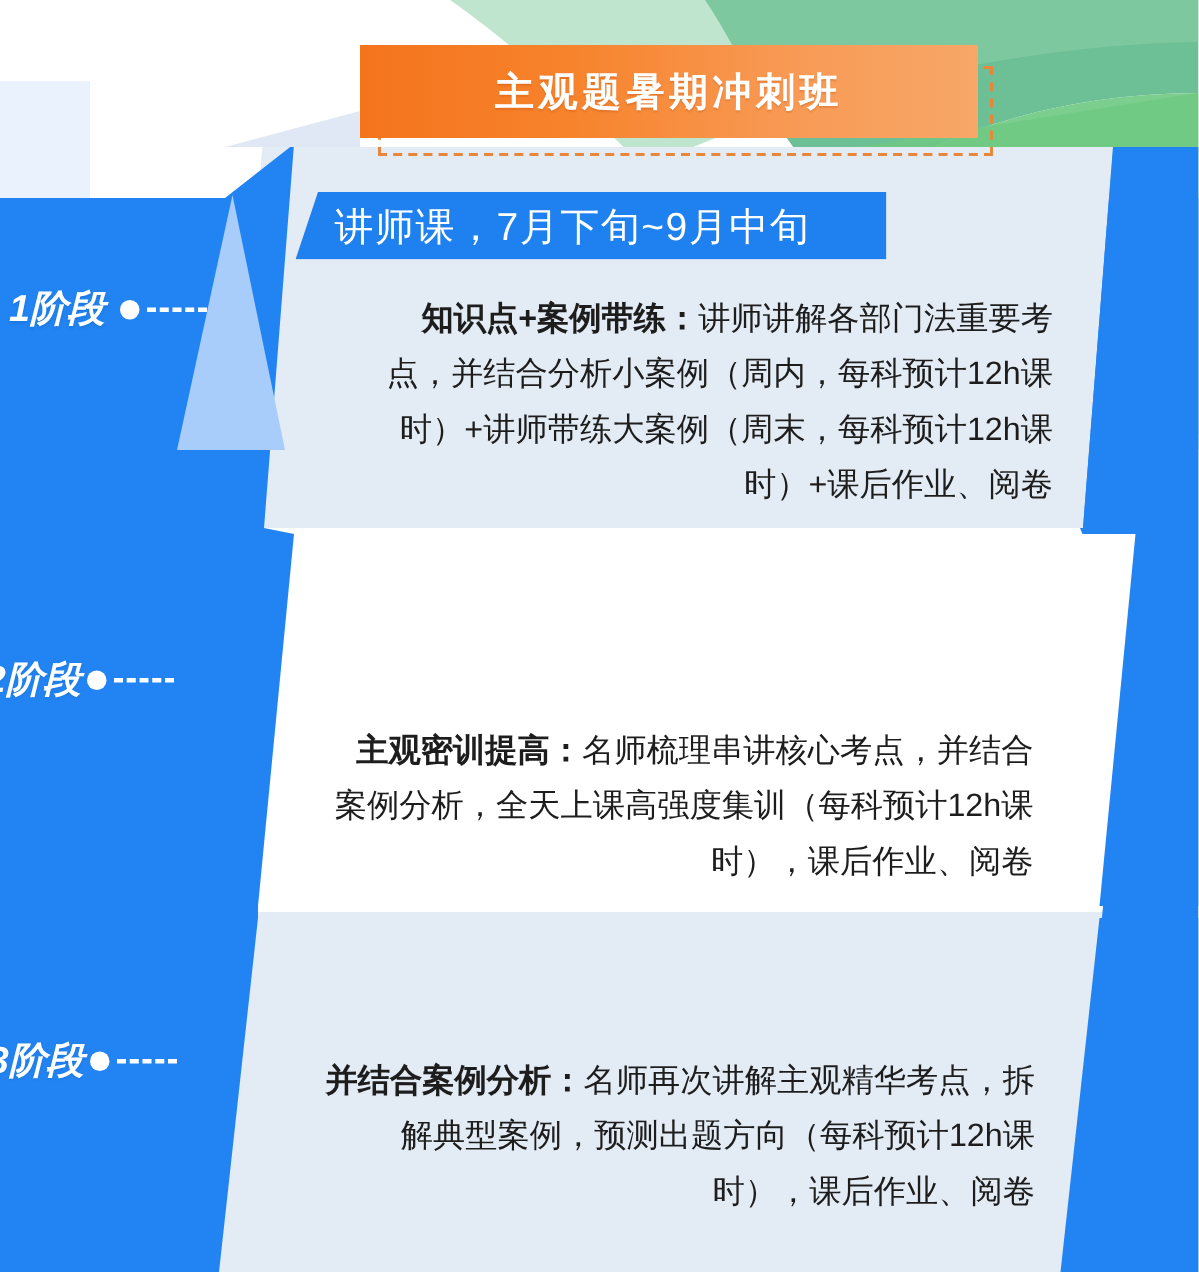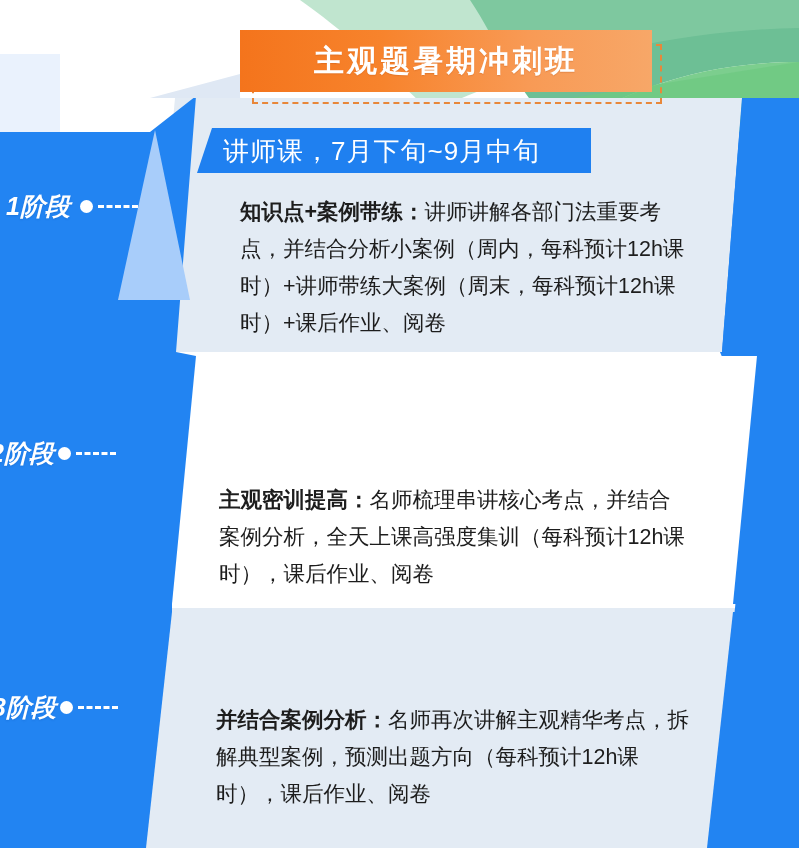--- a/index.html
+++ b/index.html
@@ -27,21 +27,21 @@
   .title-banner {
     position:absolute;
     left:240px; top:30px;
     width:412px; height:62px;
     background:linear-gradient(90deg,#f4741c 0%,#f7832c 34%,#f89a55 70%,#f7a768 100%);
     z-index:6;
     display:flex; align-items:center; justify-content:center;
   }
   .title-banner .txt {
     color:#ffffff;
-    font-size:30px;
+    font-size:26px;
     font-weight:700;
     letter-spacing:3px;
     line-height:1;
     white-space:nowrap;
     text-shadow:0 1px 1px rgba(170,70,10,.25);
   }
 
   
   .stage-label {
     position:absolute;
@@ -106,21 +106,21 @@
     clip-path:polygon(24px 0, 100% 0, calc(100% - 20px) 100%, 0 100%);
   }
 
   
   .sec-body {
     position:absolute;
     z-index:7;
     color:#1d1d1d;
     font-size:21.5px;
     line-height:37px;
-    text-align:left;
+    text-align:right;
   }
   .sec-body b { font-weight:700; }
   #sec-body-1 { left:240px; top:194px; width:462px; }
   #sec-body-2 { left:219px; top:455px; width:470px;margin-top:27px; }
   #sec-body-3 { left:216px; top:702px; width:474px; }
 </style>
 </head>
 <body>
 
 <div id="stage">

